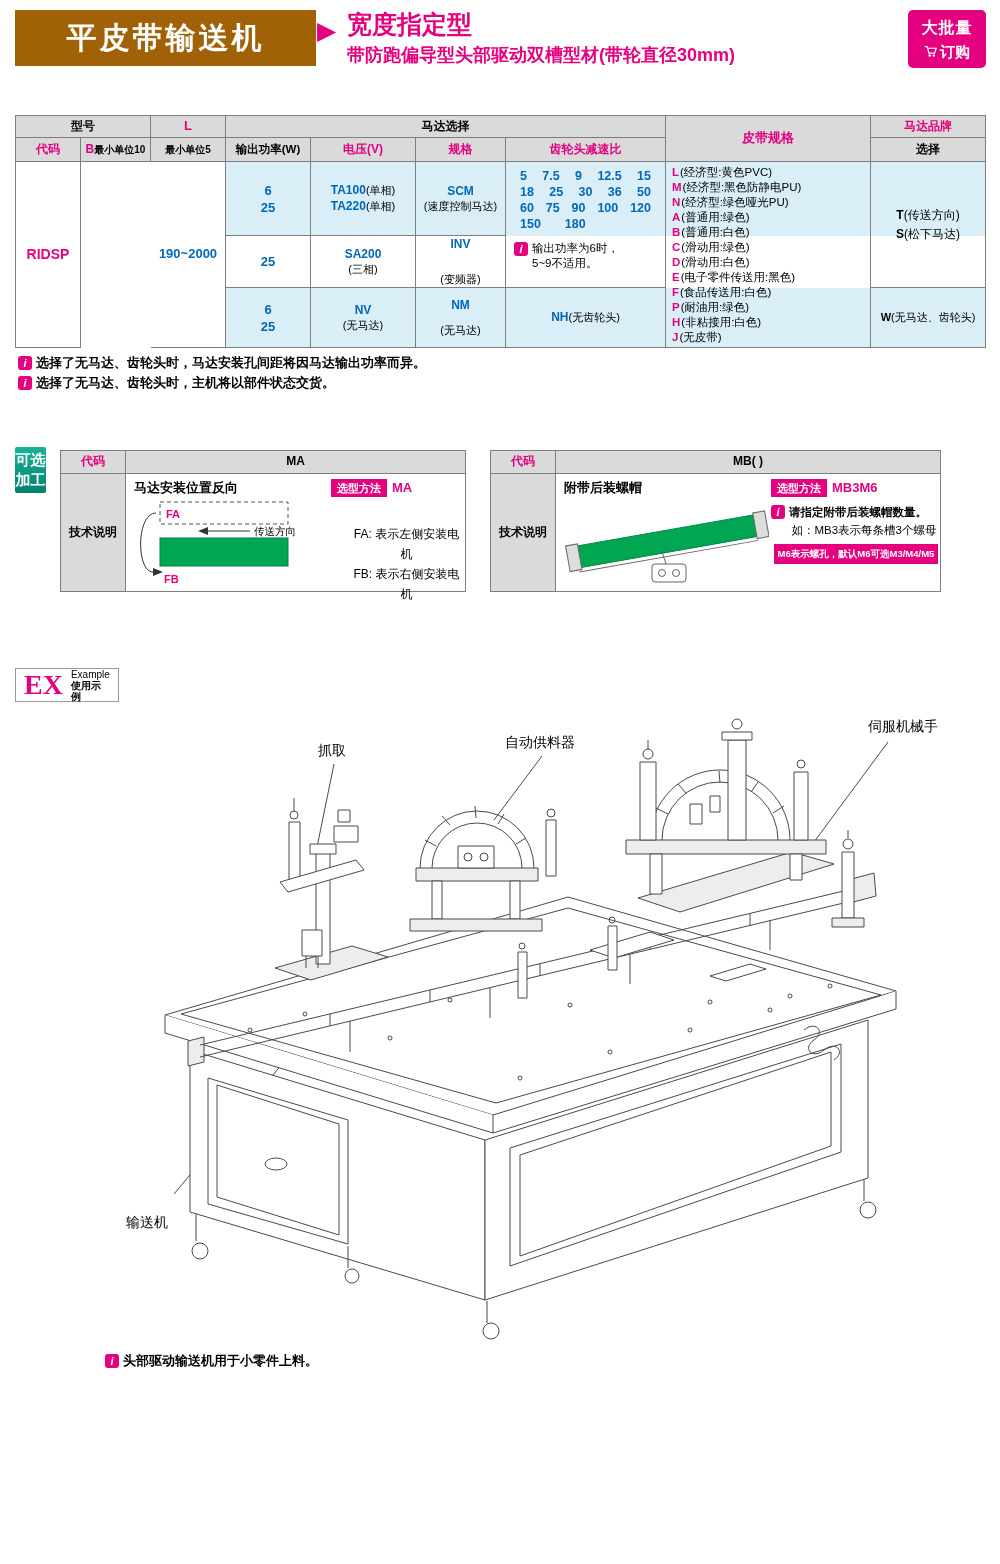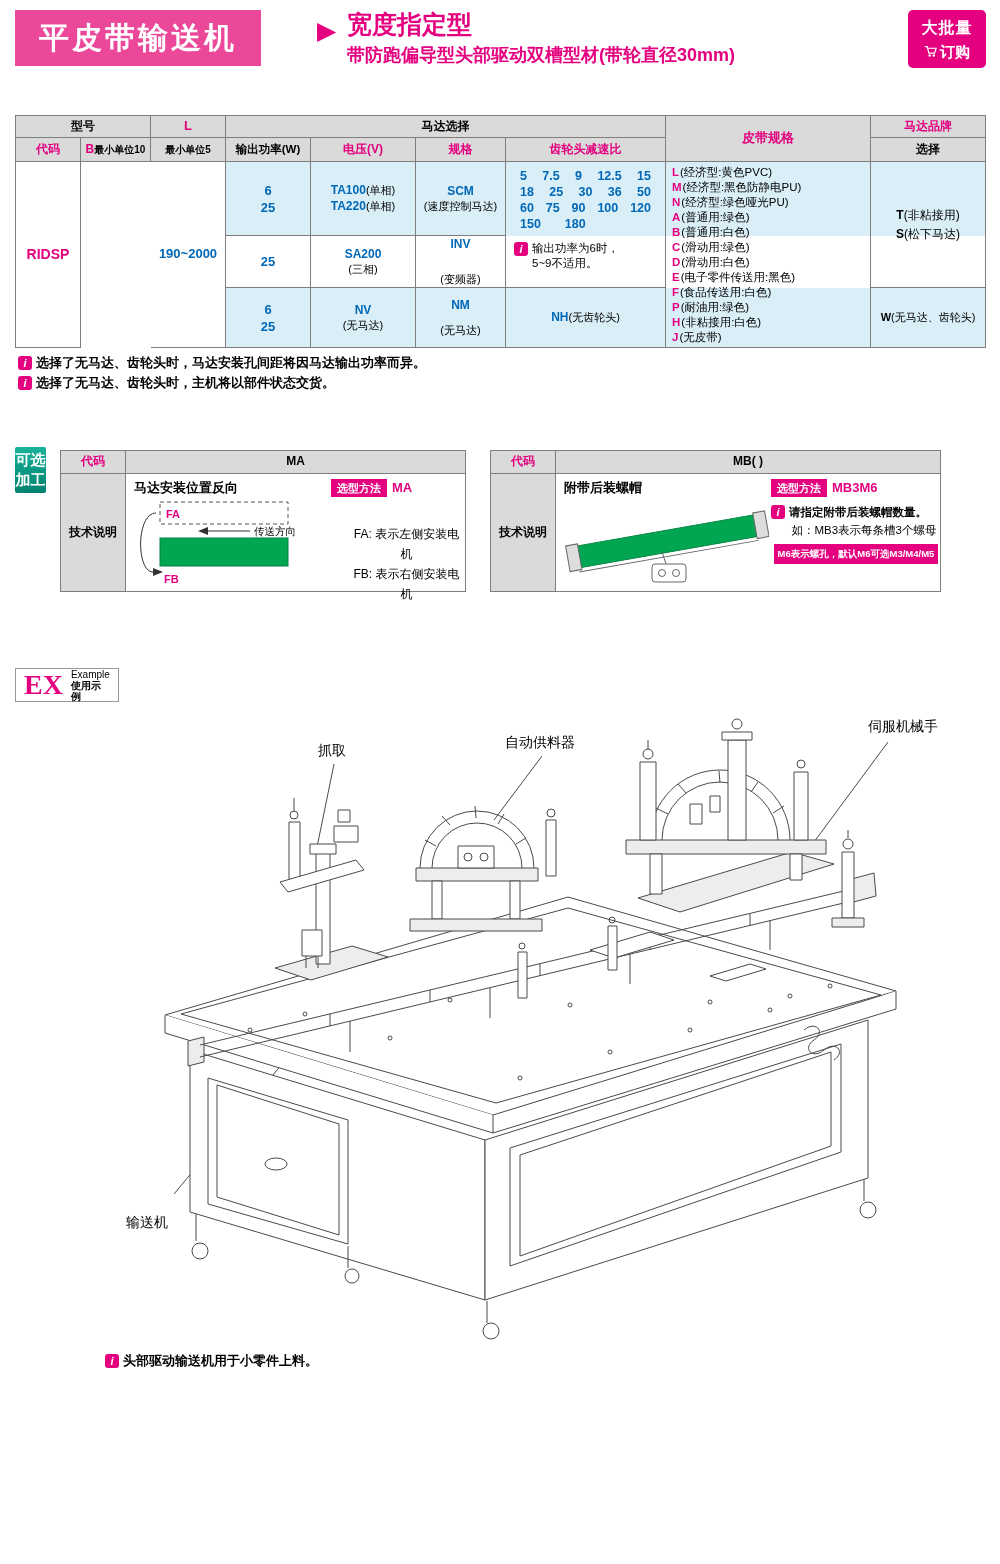--- a/index.html
+++ b/index.html
@@ -3,21 +3,21 @@
 <meta charset="utf-8">
 <style>
   * { margin:0; padding:0; box-sizing:border-box; }
   body { background:#fff; }
   .page { position:relative; width:1000px; height:1564px; background:#fff;
           font-family:"Liberation Sans","DejaVu Sans",sans-serif; color:#000; overflow:hidden; }
   .magenta { color:#E4007F; }
   .b { font-weight:bold; }
 
   
-  .title-bar { position:absolute; left:15px; top:10px; width:246px; height:56px; background:#ec4899;
+  .title-bar { position:absolute; left:15px; top:10px; width:301px; height:56px; background:#a16207;
                color:#fff; display:flex; align-items:center; justify-content:center;
                font-size:30px; font-weight:bold; letter-spacing:3px; }
   .pointer   { position:absolute; left:317px; top:16px; font-size:25px; color:#E4007F; }
   .type-name { position:absolute; left:347px; top:8px;  font-size:25px; font-weight:bold; color:#E4007F; }
   .type-desc { position:absolute; left:347px; top:43px; font-size:18px; font-weight:bold; color:#E4007F; }
   .bulk-badge{ position:absolute; left:908px; top:10px; width:78px; height:58px; background:#E4007F;
                border-radius:5px; color:#fff; text-align:center; padding-top:8px; }
   .bulk-l1 { font-size:16px; font-weight:bold; letter-spacing:1px; }
   .bulk-row{ display:flex; align-items:center; justify-content:center; gap:3px; margin-top:4px;
              font-size:15px; font-weight:bold; }
@@ -218,21 +218,21 @@
       <div class="belt-item"><span class="magenta b">C</span><span>(滑动用:绿色)</span></div>
       <div class="belt-item"><span class="magenta b">D</span><span>(滑动用:白色)</span></div>
       <div class="belt-item"><span class="magenta b">E</span><span>(电子零件传送用:黑色)</span></div>
       <div class="belt-item"><span class="magenta b">F</span><span>(食品传送用:白色)</span></div>
       <div class="belt-item"><span class="magenta b">P</span><span>(耐油用:绿色)</span></div>
       <div class="belt-item"><span class="magenta b">H</span><span>(非粘接用:白色)</span></div>
       <div class="belt-item"><span class="magenta b">J</span><span>(无皮带)</span></div>
     </div>
 
     <div class="cell grad-ab" style="grid-column:9;grid-row:3/5;">
-      <div class="brand-line"><span class="b">T</span><span>(非粘接用)</span></div>
+      <div class="brand-line"><span class="b">T</span><span>(传送方向)</span></div>
       <div class="brand-line"><span class="b">S</span><span>(松下马达)</span></div>
     </div>
 
     <div class="cell" style="grid-column:4;grid-row:4;">
         <div class="pw">25</div>
       </div>
     <div class="cell" style="grid-column:5;grid-row:4;">
       <div class="vc">SA200</div>
       <div class="vn">(三相)</div>
     </div>

